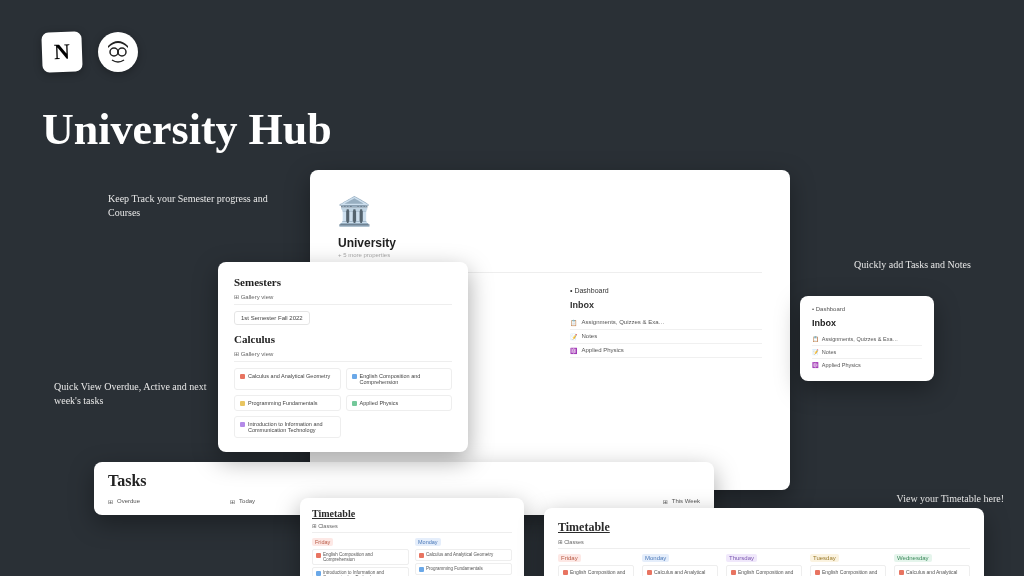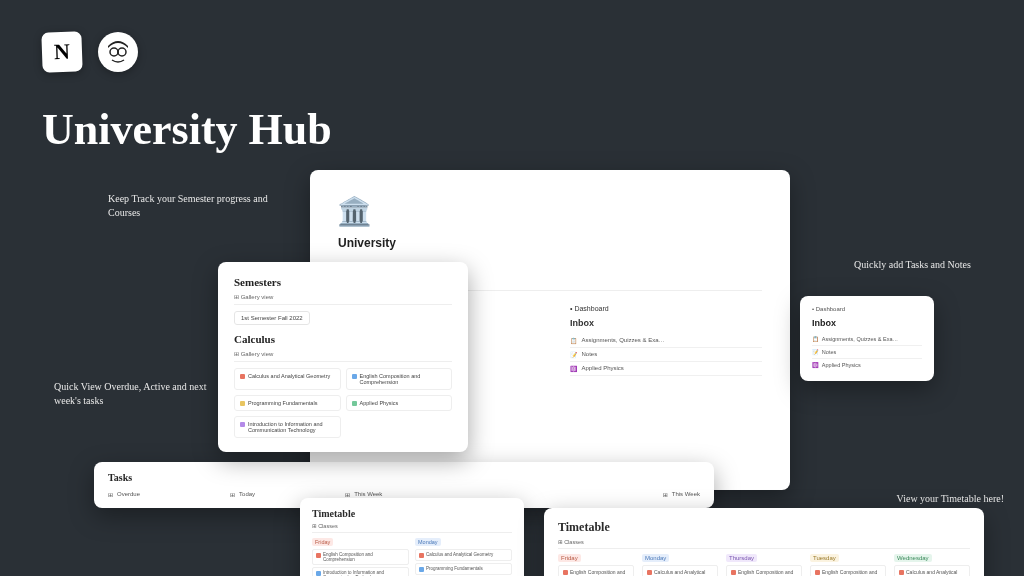--- a/index.html
+++ b/index.html
@@ -81,21 +81,21 @@
   height: 320px;
   z-index: 1;
 }
 .card-main .inner { padding: 24px 28px 12px; }
 .uni-icon {
   width: 34px; height: 34px;
   display: flex; align-items: center; justify-content: center;
   font-size: 28px;
   margin-bottom: 8px;
 }
-.card-main h2 { font-size: 12px; font-weight: 600; margin-bottom: 20px; color: #222; }
+.card-main h2 { font-size: 12px; font-weight: 600; margin-bottom: 2px; color: #222; }
 .card-main .sub { color: #aaa; font-size: 6px; }
 .card-main .divider { height: 1px; background: #eee; margin: 14px 0; }
 .card-main .two-col { display: flex; gap: 40px; }
 .card-main .col { flex: 1; }
 .col-title { font-size: 7px; color: #333; margin-bottom: 6px; }
 .inbox-item { font-size: 6px; color: #555; padding: 3px 0; border-bottom: 1px solid #f0f0f0; display: flex; gap: 4px; }
 
 .card-semesters {
   top: 262px;
   left: 190px;
@@ -144,32 +144,32 @@
 .card-inbox .ib-item { font-size: 5.5px; color: #555; padding: 3px 0; border-bottom: 1px solid #f0f0f0; display: flex; gap: 3px; }
 .card-inbox .ib-item:last-child { border-bottom: none; }
 
 .card-tasks {
   top: 462px;
   left: 94px;
   width: 620px;
   z-index: 2;
   padding: 10px 14px;
 }
-.card-tasks .sec-title { font-size: 10px; margin-bottom: 8px; }
+.card-tasks .sec-title { font-size: 16px; margin-bottom: 8px; }
 .task-cols { display: flex; gap: 90px; font-size: 6px; color: #555; }
 .task-col { display: flex; gap: 4px; }
 
 .card-tt-small {
   top: 498px;
   left: 300px;
   width: 224px;
   z-index: 3;
   padding: 10px 12px;
 }
-.tt-title { font-family: Georgia, serif; font-size: 10px; font-weight: 600; margin-bottom: 4px; }
+.tt-title { font-family: Georgia, serif; font-size: 10px; font-weight: 600; margin-bottom: 4px; text-decoration: underline; }
 .tt-view { font-size: 5.5px; color: #666; padding-bottom: 3px; border-bottom: 1px solid #eee; margin-bottom: 5px; }
 .tt-days { display: flex; gap: 6px; }
 .tt-day { flex: 1; }
 .day-hdr { font-size: 5.5px; padding: 1px 3px; border-radius: 2px; display: inline-block; margin-bottom: 3px; }
 .hdr-fri { background: #fde8e5; color: #b85a45; }
 .hdr-mon { background: #e5eefb; color: #4a78b8; }
 .hdr-tue { background: #fbf3e0; color: #9a7a2a; }
 .hdr-wed { background: #e5f5ec; color: #3a8a5a; }
 .hdr-thu { background: #f0e8fb; color: #7a56b0; }
 .tt-item { border: 1px solid #eee; border-radius: 2px; padding: 2px 3px; font-size: 4.5px; color: #555; margin-bottom: 2px; display: flex; gap: 2px; }

